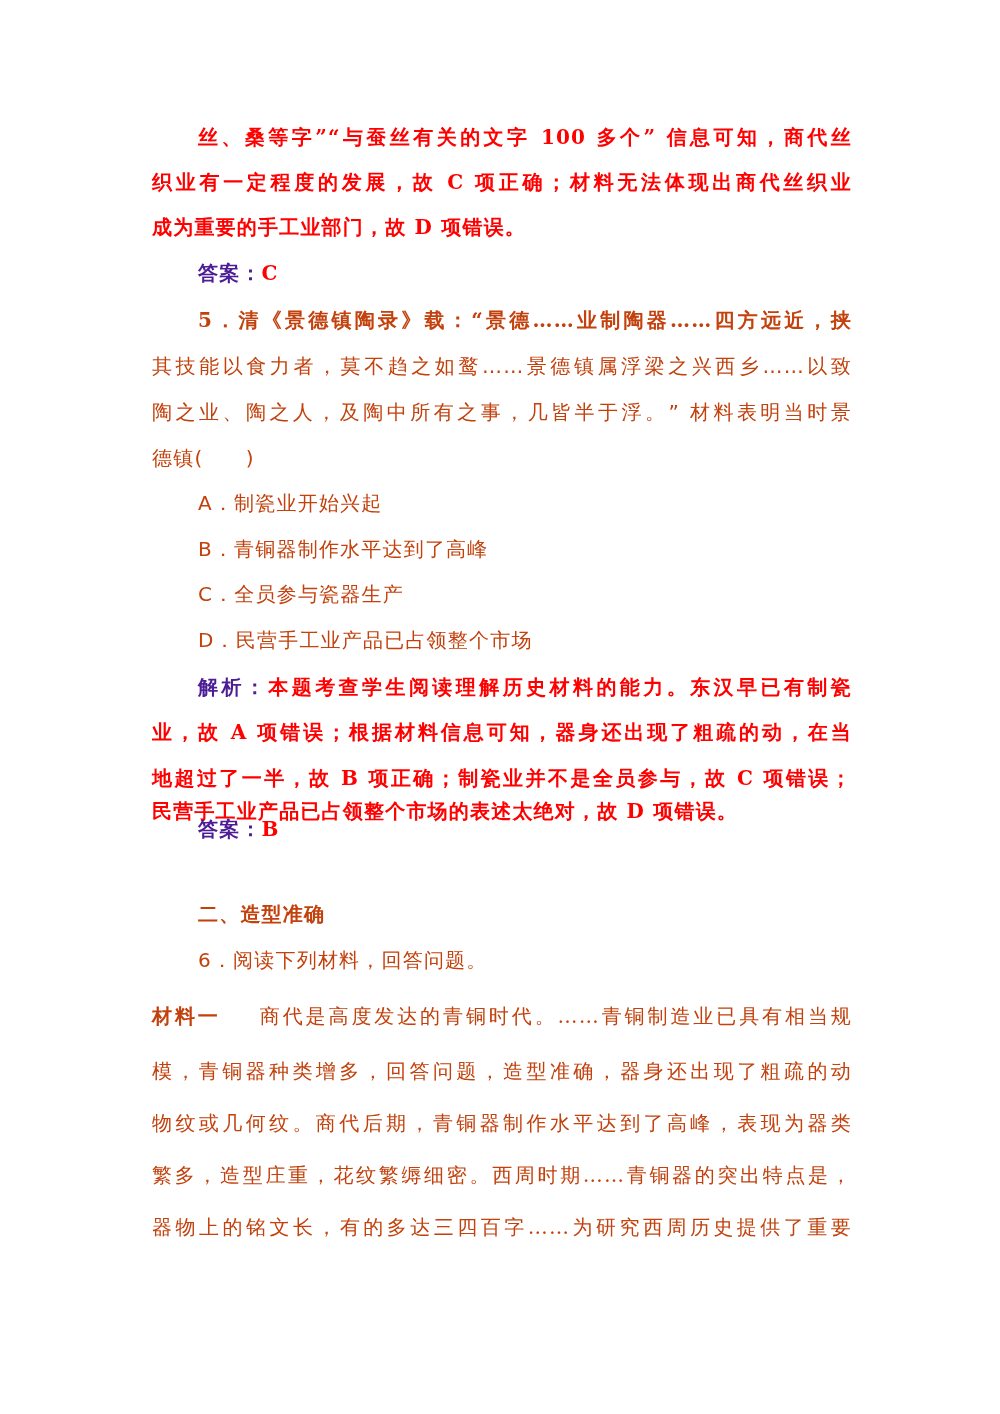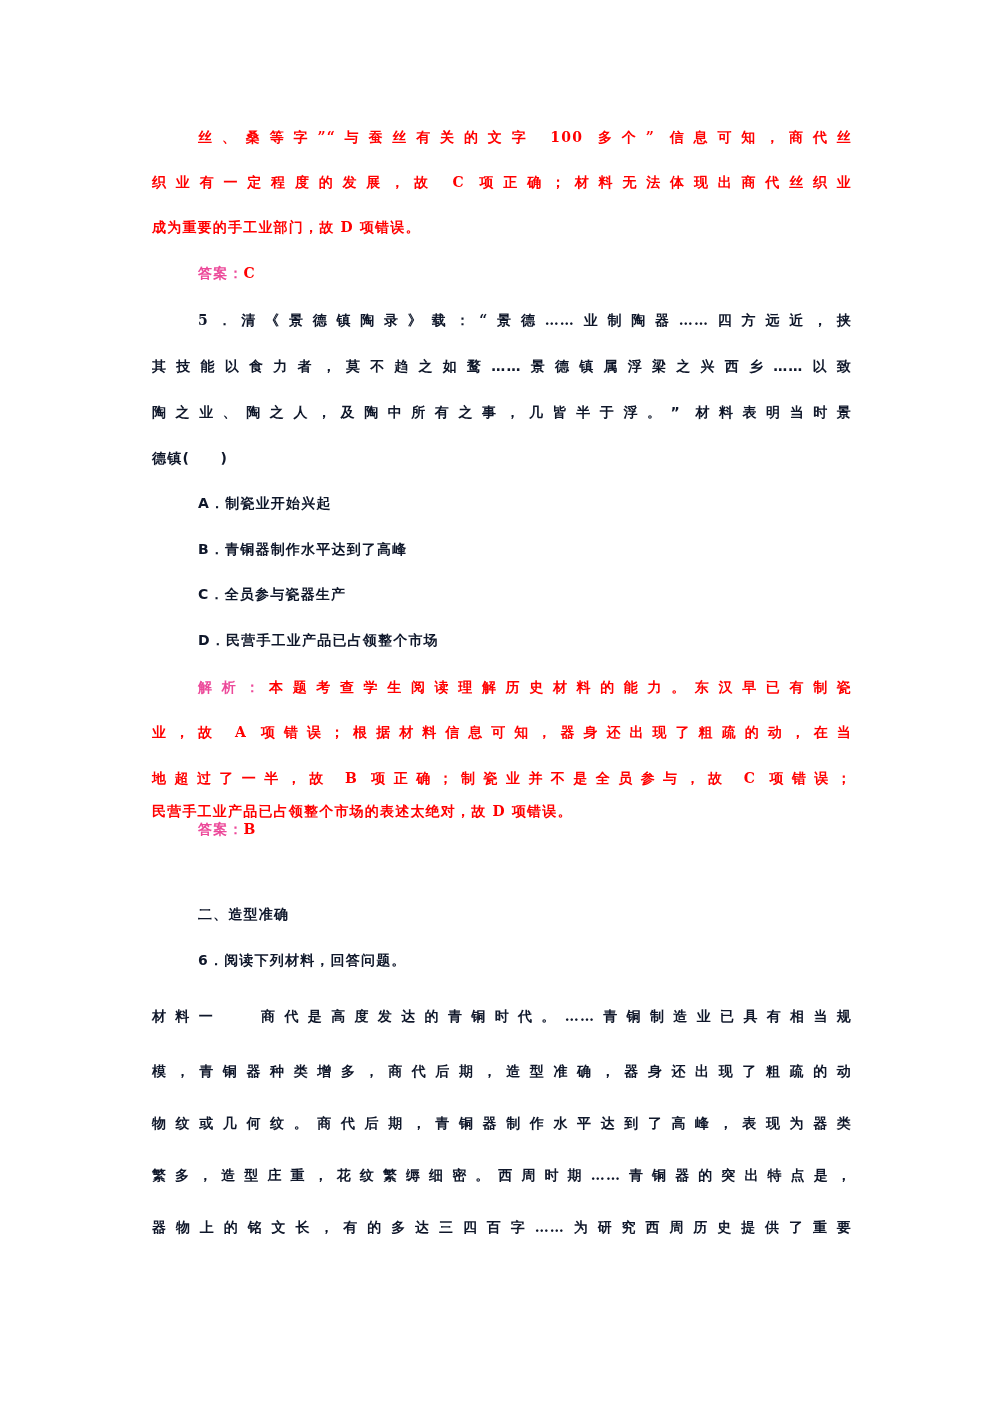--- a/index.html
+++ b/index.html
@@ -1,24 +1,24 @@
 <!DOCTYPE html>
 <html><head>
 <meta charset="utf-8">
 <style>
   html, body { margin: 0; padding: 0; background: #ffffff; }
   body { width: 1000px; height: 1414px; position: relative; overflow: hidden;
          font-family: "DejaVu Serif", "Liberation Serif", serif; }
-  .line { position: absolute; left: 152px; width: 700px; font-size: 14px; line-height: 30px;
+  .line { position: absolute; left: 152px; width: 700px; font-size: 20px; line-height: 30px;
           white-space: nowrap; font-weight: bold; letter-spacing: 1.2px; }
   .indent { left: 198px; width: 654px; }
   .red { color: #ff0000; }
-  .blue { color: #ec4899; }
-  .black { color: #0f172a; }
-  .normal { font-weight: bold; }
+  .blue { color: #4c1d95; }
+  .black { color: #c2410c; }
+  .normal { font-weight: normal; }
   .justify { text-align: justify; text-align-last: justify; }
   .sans { font-family: "DejaVu Sans", "Liberation Sans", sans-serif; }
 </style>
 </head>
 <body>
 
 <div>
 
   <div class="line indent red justify" style="top:122px">丝、桑等字”“与蚕丝有关的文字 100 多个” 信息可知，商代丝</div>
   <div class="line red justify" style="top:167px">织业有一定程度的发展，故 C 项正确；材料无法体现出商代丝织业</div>
@@ -49,18 +49,18 @@
     <span class="blue sans">答案：</span><span class="red">B</span>
   </div>
 
   <div class="line indent black sans" style="top:899px">二、造型准确</div>
 
   <div class="line indent black normal sans" style="top:945px">6．阅读下列材料，回答问题。</div>
 
   <div class="line black justify" style="top:1001px">
     <span class="sans" style="margin-right:39px">材料一</span><span class="normal">商代是高度发达的青铜时代。……青铜制造业已具有相当规</span>
   </div>
-  <div class="line black normal justify" style="top:1056px">模，青铜器种类增多，商代后期，造型准确，器身还出现了粗疏的动</div>
+  <div class="line black normal justify" style="top:1056px">模，青铜器种类增多，回答问题，造型准确，器身还出现了粗疏的动</div>
   <div class="line black normal justify" style="top:1108px">物纹或几何纹。商代后期，青铜器制作水平达到了高峰，表现为器类</div>
   <div class="line black normal justify" style="top:1160px">繁多，造型庄重，花纹繁缛细密。西周时期……青铜器的突出特点是，</div>
   <div class="line black normal justify" style="top:1212px">器物上的铭文长，有的多达三四百字……为研究西周历史提供了重要</div>
 
 </div>
 
 </body></html>

